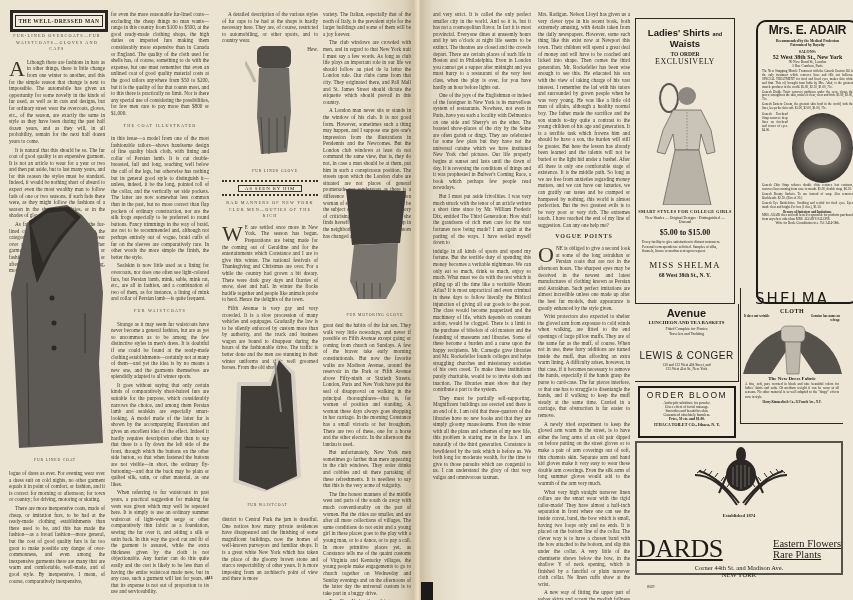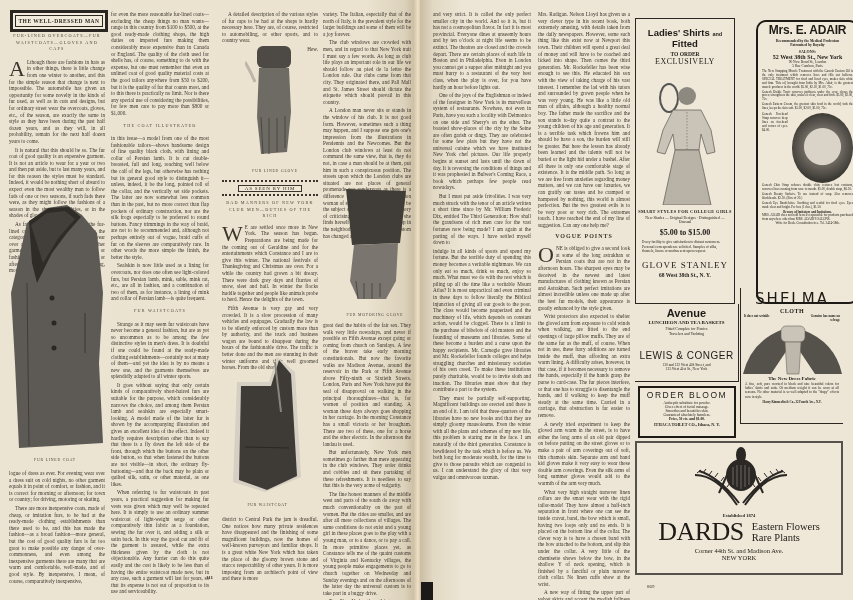--- a/index.html
+++ b/index.html
@@ -154,38 +154,38 @@
     <p>Wrist protectors also expected to shelter the gloved arm from exposure to cold winds when walking, are fitted to the end openings of large pillow muffs. They are of the same fur as the muff, of course. When not in use, these furry additions are turned inside the muff, thus affording an extra warm lining. A difficulty arises, however, in that case, if it becomes necessary to remove the hands, especially if the hands grasp the purse to card-case. The fur pieces interfere, or that one has to struggle to disentangle the hands, and if walking to keep the muff steady at the same time. Carried in a carriage, that obstruction is far easier to remove.</p>
     <p>A newly tried experiment to keep the gloved arm warm in the street, is to have either the long arms of an old pair dipped on before putting on the street gloves or to make a pair of arm coverings out of soft, thin chamois skin. Separate arm and hand kid gloves make it very easy to wear these double arm coverings. Even the silk arms of long summer gloves would add to the warmth of the arm very much.</p>
     <p>What very high straight turnover linen collars are the smart wear with the rigid tailor-made! They have almost a half-inch separation in front where one can see the inside cravat, band, the bow which is small, having two loops only and no ends. It is placed on the bottom line of the collar. The clever way is to have a chosen band with the bow attached to the bottom, and slip this under the collar. A very little of the chemisette shows below the bow, in the shallow Y of neck opening, which is finished by a fanciful or plain turnover cloth collar. No linen cuffs show at the wrist.</p>
     <p>A new way of fitting the upper part of velvet skirts and accent the modish fullness that will produce the brunt wobble at the same time, is to take pinch tucks that are in reality deep plaits, in groups across the front. The velvet is afterwards cut away from underneath. Hips and back are glove-fitting. The effect is very much as if the back of the skirt had by accident been turned the wrong way, but in that odd manner does ultra-smartness lie. There will be need with this skirt to practice how to walk gracefully, but time will overcome any awkwardness experienced at first, if you begin by sliding steps, instead of the customary spring step.</p>
   </div>
 
   <div class="ad" style="left:215px;top:18px;width:100px;height:286px;">
     <div style="margin-top:8px;font-family:'Liberation Sans',sans-serif;font-weight:bold;font-size:9.5px;">
       <span>Ladies' Shirts</span>
       <span style="font-size:5.5px;">and</span>
-      <span>Fitted</span>
+      <span>Waists</span>
     </div>
     <span class="t" style="font-size:5.5px;font-weight:bold;margin-top:2px;">TO ORDER</span>
     <span class="t" style="font-size:8px;letter-spacing:0.5px;margin-top:0;">EXCLUSIVELY</span>
     <div style="margin:4px auto 0;width:80px;height:135px;">
       <svg width="80" height="135" viewBox="0 0 80 135">
         <ellipse cx="24" cy="28" rx="9" ry="14" fill="none" stroke="#555" stroke-width="2"></ellipse>
         <circle cx="42" cy="26" r="9" fill="#8d8880"></circle>
         <path d="M28 40 L56 40 L66 60 L70 82 L62 84 L56 64 L54 80 L30 80 L28 64 L20 84 L12 82 L18 60 Z" fill="#c9c3b8" stroke="#6a655d" stroke-width="0.8"></path>
         <path d="M30 80 L54 80 L66 135 L18 135 Z" fill="#b8b2a7" stroke="#6a655d" stroke-width="0.8"></path>
         <line x1="42" y1="42" x2="42" y2="80" stroke="#6a655d" stroke-width="0.6" stroke-dasharray="1.5 1.5"></line>
       </svg>
     </div>
     <span class="t" style="font-size:4.4px;font-weight:bold;letter-spacing:0.4px;margin-top:4px;">SMART STYLES FOR COLLEGE GIRLS</span>
     <span class="t" style="font-size:3.8px;margin:2px 8px 0;">New Shades — Original Designs · Distinguished — Unusual</span>
     <span class="t" style="font-size:8px;font-weight:bold;margin-top:4px;">$5.00 to $15.00</span>
     <span class="t" style="font-size:3.6px;margin:3px 6px 0;text-align:left;line-height:4.6px;">Every facility to give satisfaction to distant customers. Personal correspondence solicited. Samples of silks, flannels, linens or madras sent upon request.</span>
-    <span class="t" style="font-size:9px;letter-spacing:1px;margin-top:6px;">GLOVE STANLEY</span>
+    <span class="t" style="font-size:9px;letter-spacing:1px;margin-top:6px;">MISS SHELMA</span>
     <span class="t" style="font-size:5.5px;font-weight:bold;margin-top:2px;">68 West 38th St., N. Y.</span>
   </div>
 
   <div class="ad" style="left:336px;top:20px;width:103px;height:284px;border:2.5px solid #1e1b17;border-radius:10px;">
     <span class="t" style="font-family:'Liberation Sans',sans-serif;font-weight:bold;font-size:12px;margin-top:1px;letter-spacing:-0.2px;">Mrs. E. ADAIR</span>
     <span class="t" style="font-size:3.6px;font-weight:bold;margin-top:2px;">Recommended by the Medical Profession</span>
     <span class="t" style="font-size:3.6px;font-weight:bold;">Patronized by Royalty</span>
     <span class="t" style="font-size:4px;font-weight:bold;margin-top:2px;">SALONS:</span>
     <span class="t" style="font-size:6px;font-weight:bold;">52 West 38th St., New York</span>
     <span class="t" style="font-size:3.6px;">90 New Bond St., London</span>
@@ -254,21 +254,21 @@
       <svg width="208" height="68" viewBox="0 0 208 68">
         <path d="M58 30 Q80 30 100 60 M62 26 Q82 32 102 58 M150 30 Q128 30 108 60 M146 26 Q126 32 106 58" stroke="#2a2724" stroke-width="2" fill="none"></path>
         <path d="M60 28 l4 -3 M66 28 l3 -4 M72 30 l3 -4 M78 32 l3 -4 M84 36 l3 -4 M90 42 l3 -4 M148 28 l-4 -3 M142 28 l-3 -4 M136 30 l-3 -4 M130 32 l-3 -4 M124 36 l-3 -4 M118 42 l-3 -4" stroke="#2a2724" stroke-width="1"></path>
         <ellipse cx="104" cy="10" rx="5" ry="8" fill="#2a2724"></ellipse>
         <ellipse cx="104" cy="30" rx="15" ry="16" fill="#2a2724"></ellipse>
         <path d="M96 22 L96 40 M100 20 L100 42 M104 20 L104 44 M108 20 L108 42 M112 22 L112 40" stroke="#8a857c" stroke-width="0.7"></path>
         <path d="M90 30 L82 48 M118 30 L126 48" stroke="#2a2724" stroke-width="2"></path>
       </svg>
     </div>
     <span class="t" style="font-size:4.5px;font-weight:bold;">Established 1874</span>
-    <div style="display:flex;align-items:center;justify-content:center;margin-top:1px;">
+    <div style="display:flex;align-items:center;justify-content:space-between;margin-top:18px;text-decoration:underline;">
       <span style="font-size:26px;line-height:26px;letter-spacing:-0.5px;">DARDS</span>
       <div style="text-align:left;margin-left:8px;font-size:10.5px;line-height:11px;">
         <div>Eastern Flowers</div>
         <div>Rare Plants</div>
       </div>
     </div>
     <span class="t" style="font-size:6.5px;margin-top:2px;">Corner 44th St. and Madison Ave.</span>
     <span class="t" style="font-size:6.5px;">NEW YORK</span>
   </div>
 

